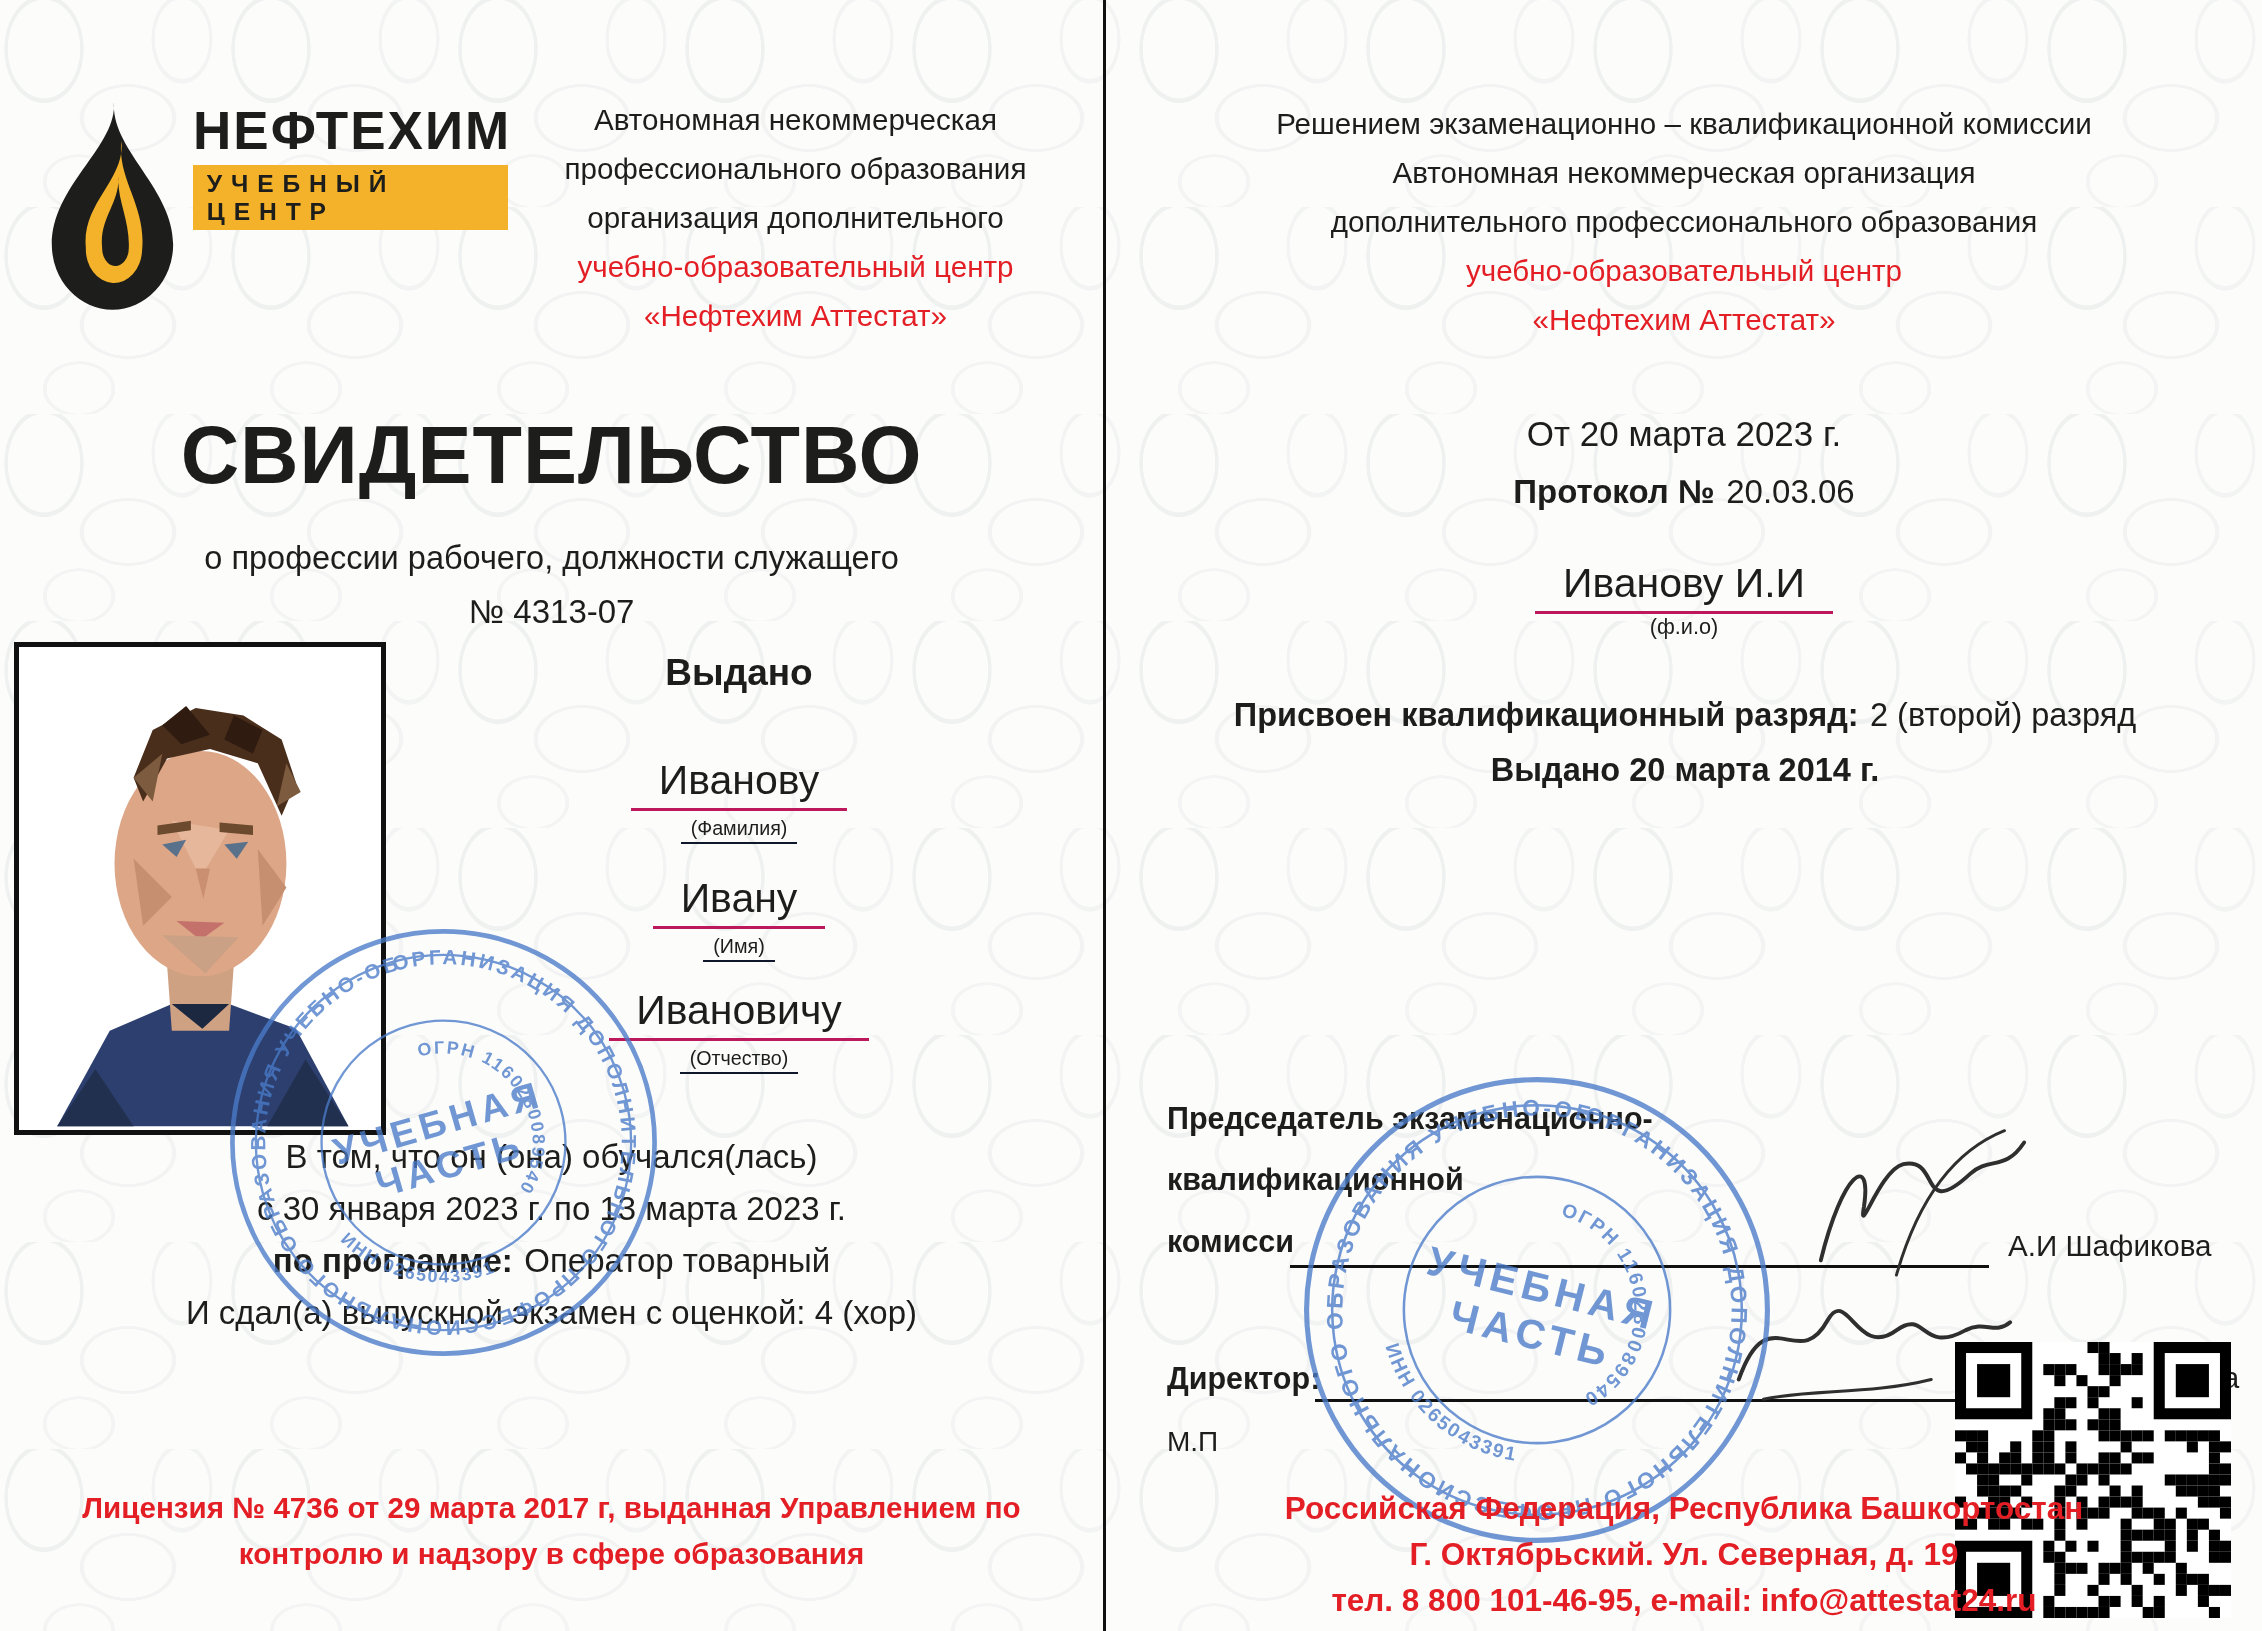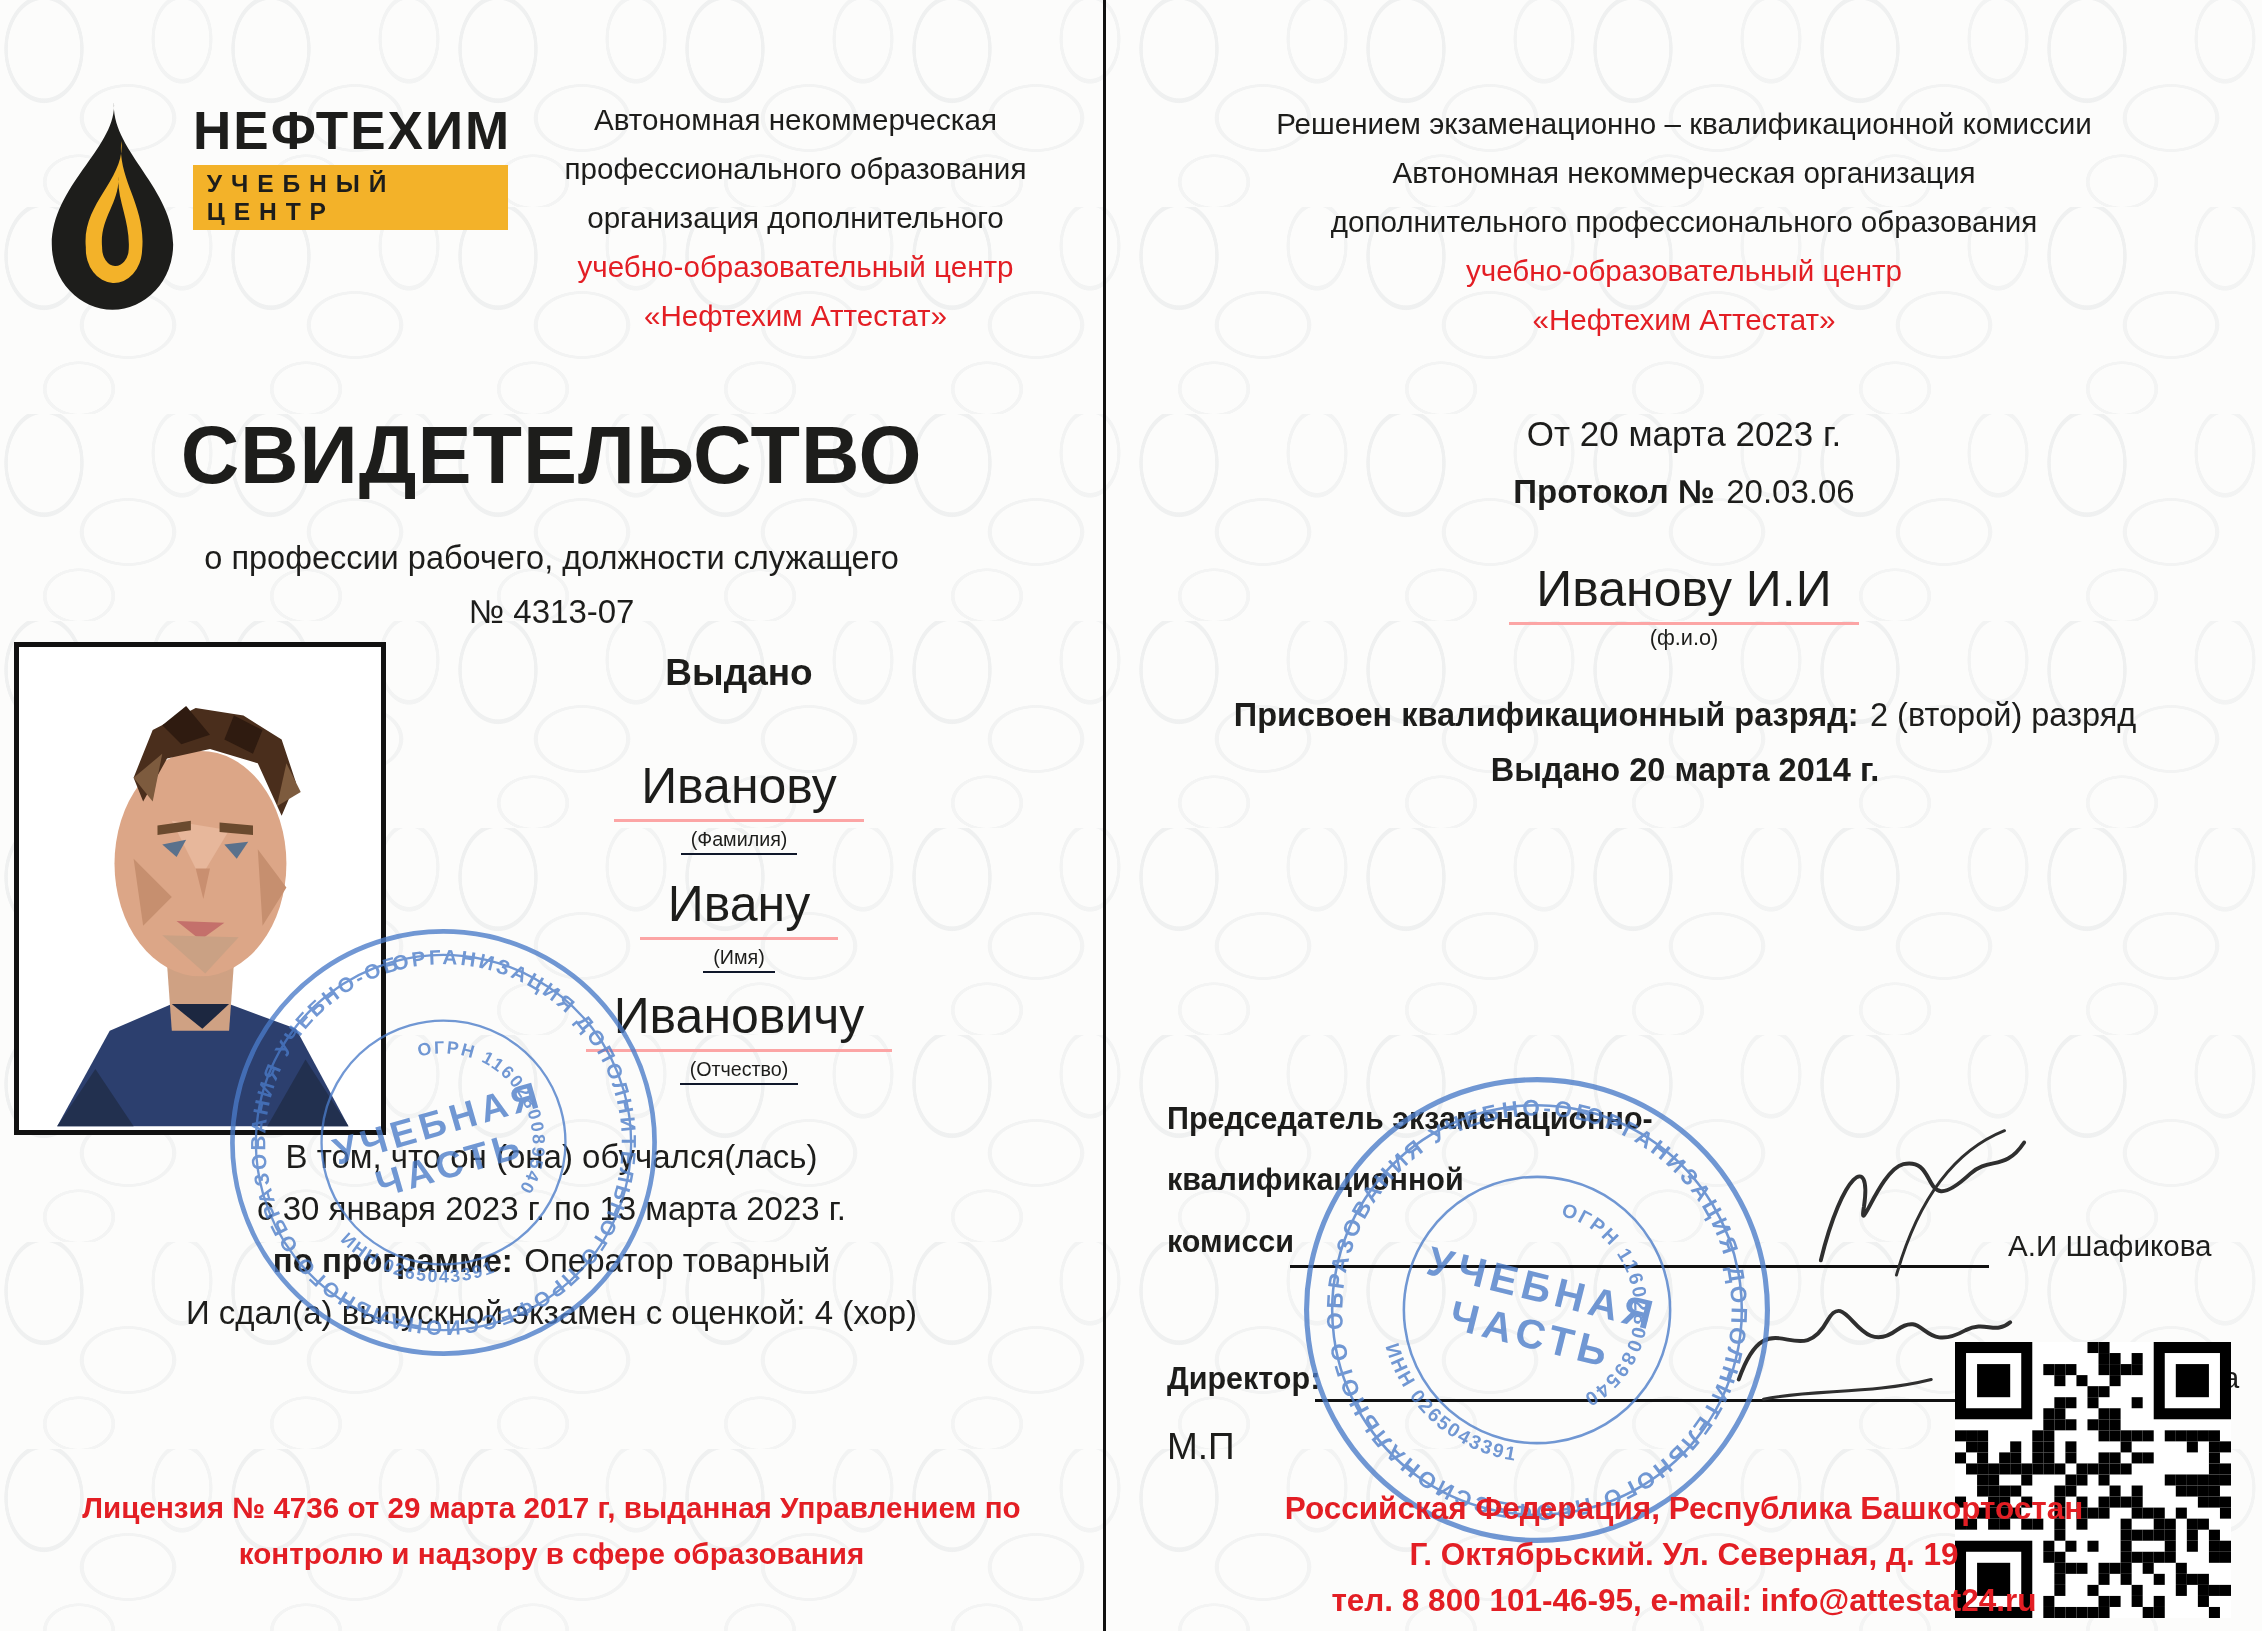--- a/index.html
+++ b/index.html
@@ -14,21 +14,21 @@
       radial-gradient(ellipse 64px 49px at 79px 182px, transparent 0 50%, rgba(160,168,175,.09) 51% 56%, transparent 57%);
     background-size:227px 207px;
   }
   .abs{position:absolute;}
   .ctr{text-align:center;}
   .b{font-weight:bold;}
   .red{color:#e31e24;}
   .seg2{margin-left:.35em;}
   .divider{position:absolute;left:1103px;top:0;width:3px;height:1631px;background:#111;}
   .orgline{font-size:29.6px;line-height:49px;}
-  .u-name{display:inline-block;border-bottom:3px solid #fca5a5;padding:0 27.6px 3.9px 27.6px;font-size:50px;}
+  .u-name{display:inline-block;border-bottom:3px solid #be185d;padding:0 27.6px 3.9px 27.6px;font-size:41px;}
   .u-label{display:inline-block;border-bottom:2px solid #0f172a;padding:0 9.9px 2px 9.9px;font-size:19.7px;}
   .sigline{position:absolute;height:0;border-bottom:3px solid #111;}
   .stamp{position:absolute;opacity:.78;pointer-events:none;}
   .st-ring{fill:none;stroke:#4a7bc8;stroke-width:5;}
   .st-ring.thin{stroke-width:2.5;}
   .st-ring-text{fill:#4a7bc8;font-size:22px;letter-spacing:3px;font-weight:600;font-family:"Liberation Sans",sans-serif;}
   .st-ring-text.small{font-size:19px;letter-spacing:2px;}
   .st-center{fill:#4a7bc8;font-size:40px;font-weight:bold;text-anchor:middle;letter-spacing:5px;font-family:"Liberation Sans",sans-serif;}
   .logo-name{font-size:53px;font-weight:800;letter-spacing:2px;line-height:57px;color:#1d1d1b;}
   .logo-banner{display:inline-block;background:#f3b229;color:#1d1d1b;font-weight:bold;font-size:24.6px;letter-spacing:8.9px;padding:4.9px 11.8px 3.9px 13.8px;margin-top:5.9px;}
@@ -159,21 +159,21 @@
 
 <div class="abs b" style="left:1167px;top:1101px;font-size:30.5px;">Председатель экзаменационно-</div>
 <div class="abs b" style="left:1167px;top:1162px;font-size:30.5px;">квалификационной</div>
 <div class="abs b" style="left:1167px;top:1224px;font-size:30.5px;">комисси</div>
 <div class="sigline" style="left:1290px;top:1265px;width:699px;"></div>
 <div class="abs" style="left:2008px;top:1229px;font-size:29.6px;">А.И Шафикова</div>
 
 <div class="abs b" style="left:1167px;top:1361px;font-size:30.5px;">Директор:</div>
 <div class="sigline" style="left:1315px;top:1399px;width:675px;"></div>
 <div class="abs" style="left:2008px;top:1361px;font-size:29.6px;">О.В Пономарева</div>
-<div class="abs" style="left:1167px;top:1426px;font-size:37px;">М.П</div>
+<div class="abs" style="left:1167px;top:1426px;font-size:28px;">М.П</div>
 
 <svg class="sig-svg" style="left:1803px;top:1113px;" width="236" height="167" viewBox="0 0 240 170">
   <g fill="none" stroke="#2f2f2f" stroke-width="4" stroke-linecap="round">
     <path d="M18,150 C40,60 70,40 62,95 C56,130 78,58 102,52 C140,44 118,110 170,62 C190,44 205,60 225,30"></path>
     <path d="M95,165 C115,95 150,40 205,18" stroke-width="3"></path>
   </g>
 </svg>
 <svg class="sig-svg" style="left:1724px;top:1261px;" width="296" height="158" viewBox="0 0 300 160">
   <g fill="none" stroke="#2f2f2f" stroke-width="4" stroke-linecap="round">
     <path d="M15,120 C45,35 75,115 105,60 C125,25 135,100 175,70 C205,48 200,95 245,70 C265,60 275,75 290,62"></path>

